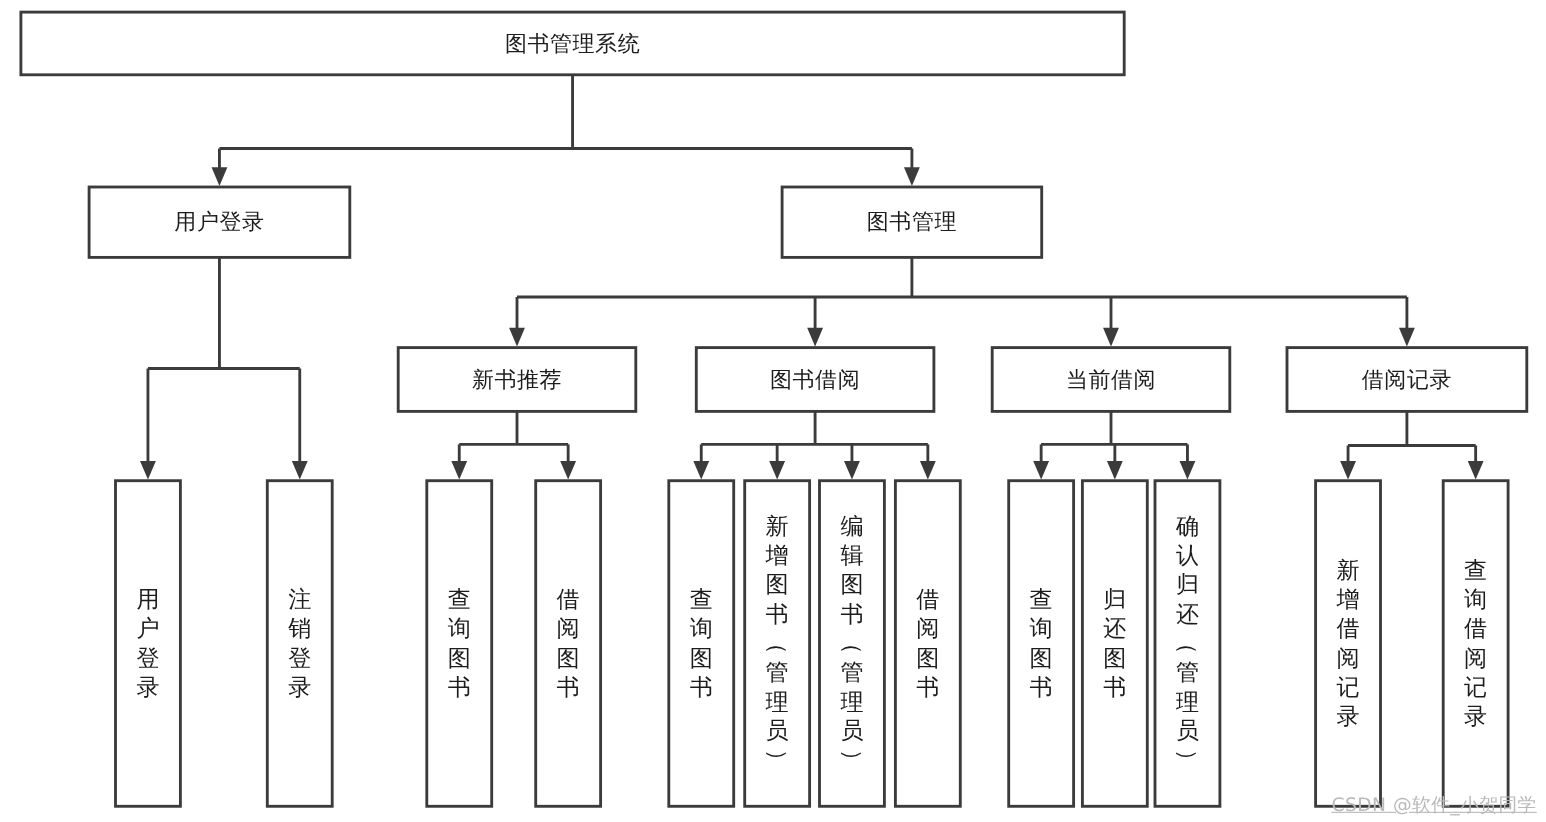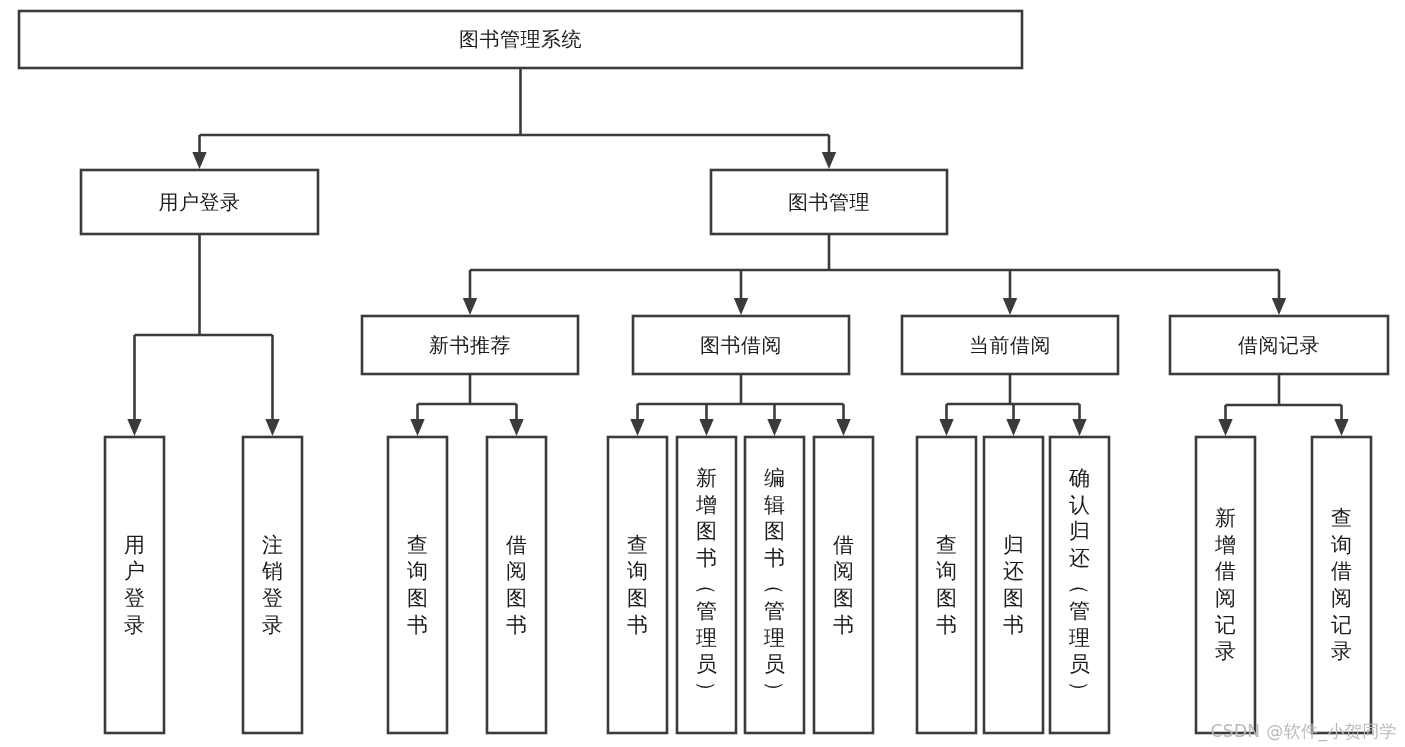--- a/index.html
+++ b/index.html
@@ -75,20 +75,21 @@
   .watermark {
     position: absolute;
     right: 8px;
     bottom: 4px;
     font-family: "DejaVu Sans", "Liberation Sans", sans-serif;
     font-size: 17px;
     color: #b9b9b9;
     white-space: nowrap;
     letter-spacing: 0.4px;
     pointer-events: none;
+    text-decoration: underline;
   }
 </style>
 </head>
 <body>
 
 <div id="diagram-root">
   <svg class="diagram-canvas" id="diagram-svg" viewBox="0 0 1405 747" xmlns="http://www.w3.org/2000/svg">
       <line x1="520.5" y1="68" x2="520.5" y2="135" class="connector"></line>
       <line x1="199.5" y1="135" x2="829" y2="135" class="connector"></line>
       <line x1="199.5" y1="135" x2="199.5" y2="153" class="connector"></line>

